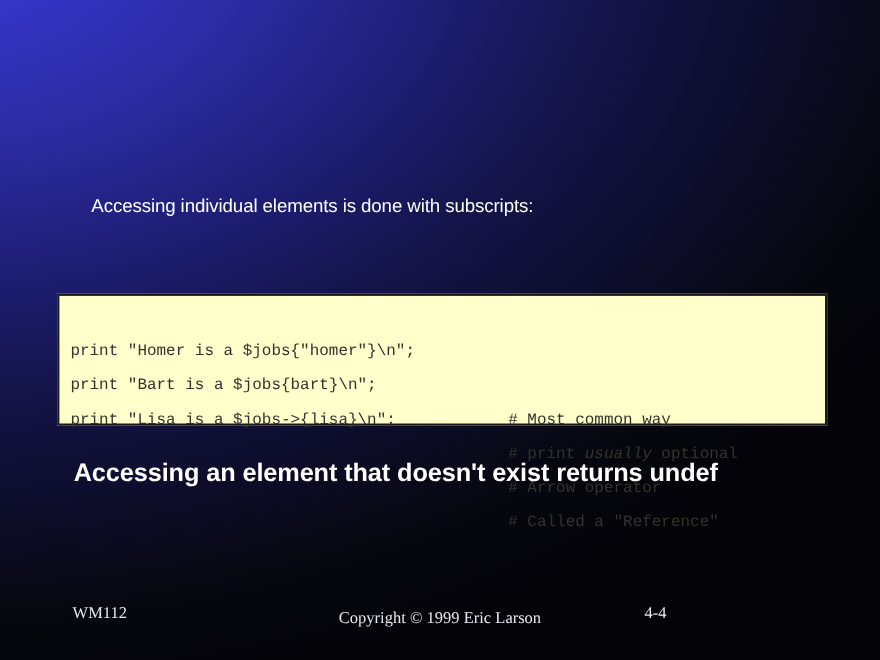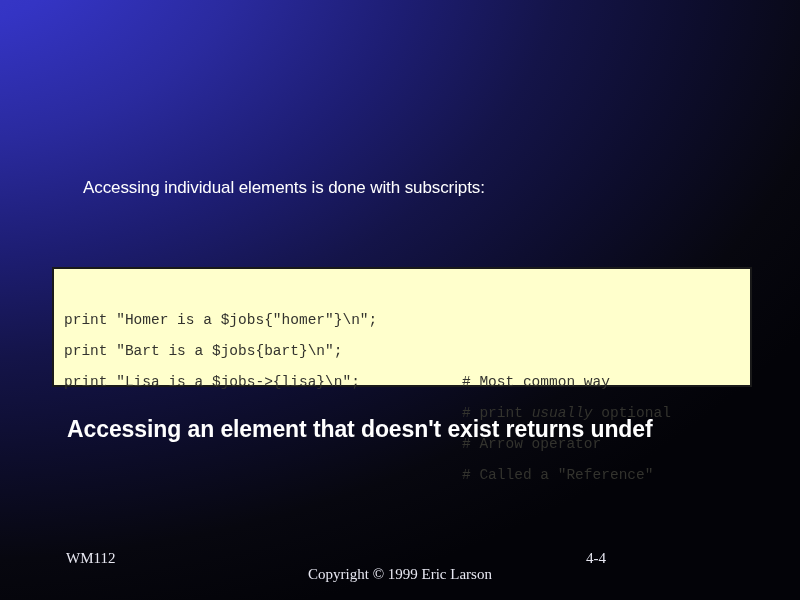--- a/index.html
+++ b/index.html
@@ -110,21 +110,21 @@
   }
   #footer .f-left {
     position: absolute;
     left: 66px;
     top: 0;
     white-space: nowrap;
   }
   #footer .f-center {
     position: absolute;
     left: 0;
-    top: 16px;
+    top: 4px;
     width: 800px;
     text-align: center;
     white-space: nowrap;
   }
   #footer .f-right {
     position: absolute;
     right: 62px;
     top: 0;
     white-space: nowrap;
     text-align: center;

